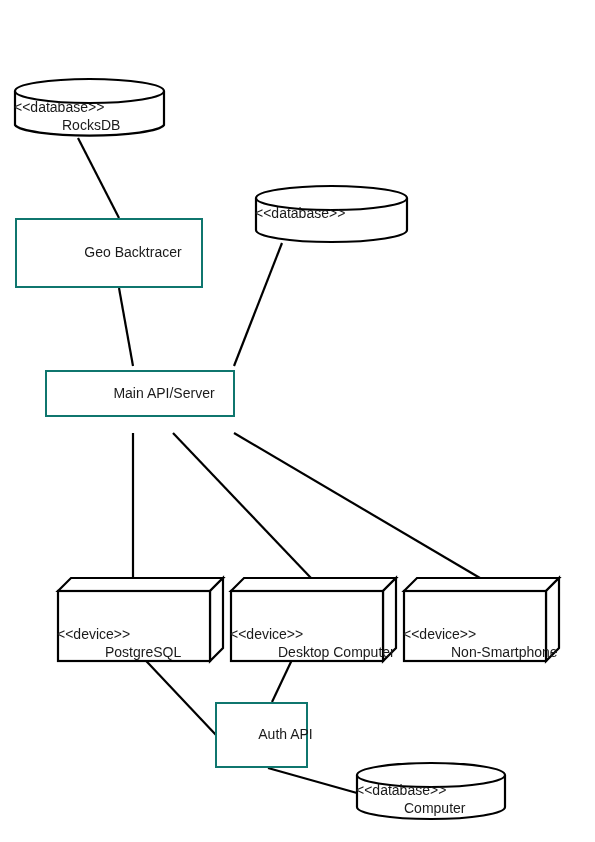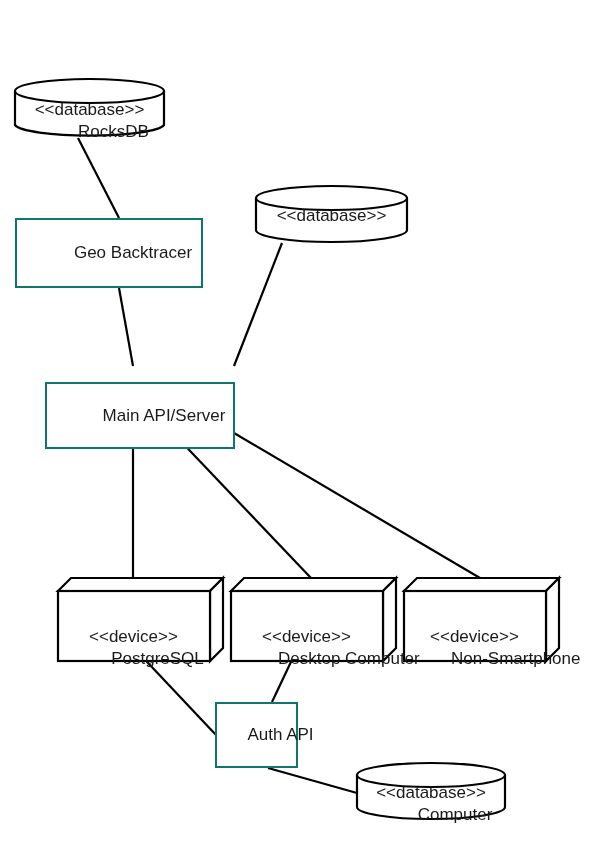--- a/index.html
+++ b/index.html
@@ -43,24 +43,24 @@
     position: absolute;
     left: 0;
     top: 0;
     overflow: visible;
   }
   .cyl .cyl-label,
   .box .box-label,
   .device .device-label {
     position: relative;
     z-index: 2;
-    text-align: center;
+    text-align: left;
     line-height: 1.28;
     color: #1a1a1a;
-    font-size: 17px;
+    font-size: 14px;
     white-space: nowrap;
     pointer-events: none;
   }
   .cyl .cyl-label {
     position: absolute;
     left: 0;
     right: 0;
   }
   
   .device svg {
@@ -122,21 +122,21 @@
   <div class="node cyl" style="left:255px; top:185px; width:153px; height:58px;">
     <svg width="153" height="58" viewBox="0 0 153 58" aria-hidden="true">
       <path d="M1,13 L1,45 A75.5,12 0 0 0 152,45 L152,13" fill="#ffffff" stroke="#000000" stroke-width="2.2"></path>
       <ellipse cx="76.5" cy="13" rx="75.5" ry="12" fill="#ffffff" stroke="#000000" stroke-width="2.2"></ellipse>
     </svg>
     <div class="cyl-label" style="top:20px;">
       <span class="stereo">&lt;&lt;database&gt;&gt;</span>
     </div>
   </div>
 
-  <div class="node box" style="left:45px; top:382px; width:190px; height:67px;">
+  <div class="node box" style="left:45px; top:370px; width:190px; height:47px;">
     <div class="box-label">
       <span class="nodename">Main API/Server</span>
     </div>
   </div>
 
   <div class="node device" style="left:57px; top:566px; width:167px; height:96px;">
     <svg width="167" height="96" viewBox="0 0 167 96" aria-hidden="true">
       <polygon points="1,25 14,12 166,12 153,25" fill="#ffffff" stroke="#000000" stroke-width="2.2" stroke-linejoin="miter"></polygon>
       <polygon points="153,25 166,12 166,82 153,95" fill="#ffffff" stroke="#000000" stroke-width="2.2" stroke-linejoin="miter"></polygon>
       <rect x="1" y="25" width="152" height="70" fill="#ffffff" stroke="#000000" stroke-width="2.2"></rect>
@@ -164,21 +164,21 @@
       <polygon points="1,25 14,12 156,12 143,25" fill="#ffffff" stroke="#000000" stroke-width="2.2" stroke-linejoin="miter"></polygon>
       <polygon points="143,25 156,12 156,82 143,95" fill="#ffffff" stroke="#000000" stroke-width="2.2" stroke-linejoin="miter"></polygon>
       <rect x="1" y="25" width="142" height="70" fill="#ffffff" stroke="#000000" stroke-width="2.2"></rect>
     </svg>
     <div class="device-label" style="top:44px; width:143px;">
       <span class="stereo">&lt;&lt;device&gt;&gt;</span>
       <span class="nodename">Non-Smartphone</span>
     </div>
   </div>
 
-  <div class="node box" style="left:215px; top:702px; width:83px; height:66px;">
+  <div class="node box" style="left:215px; top:702px; width:93px; height:66px;">
     <div class="box-label">
       <span class="nodename">Auth API</span>
     </div>
   </div>
 
   <div class="node cyl" style="left:356px; top:762px; width:150px; height:58px;">
     <svg width="150" height="58" viewBox="0 0 150 58" aria-hidden="true">
       <path d="M1,13 L1,45 A74,12 0 0 0 149,45 L149,13" fill="#ffffff" stroke="#000000" stroke-width="2.2"></path>
       <ellipse cx="75" cy="13" rx="74" ry="12" fill="#ffffff" stroke="#000000" stroke-width="2.2"></ellipse>
     </svg>

